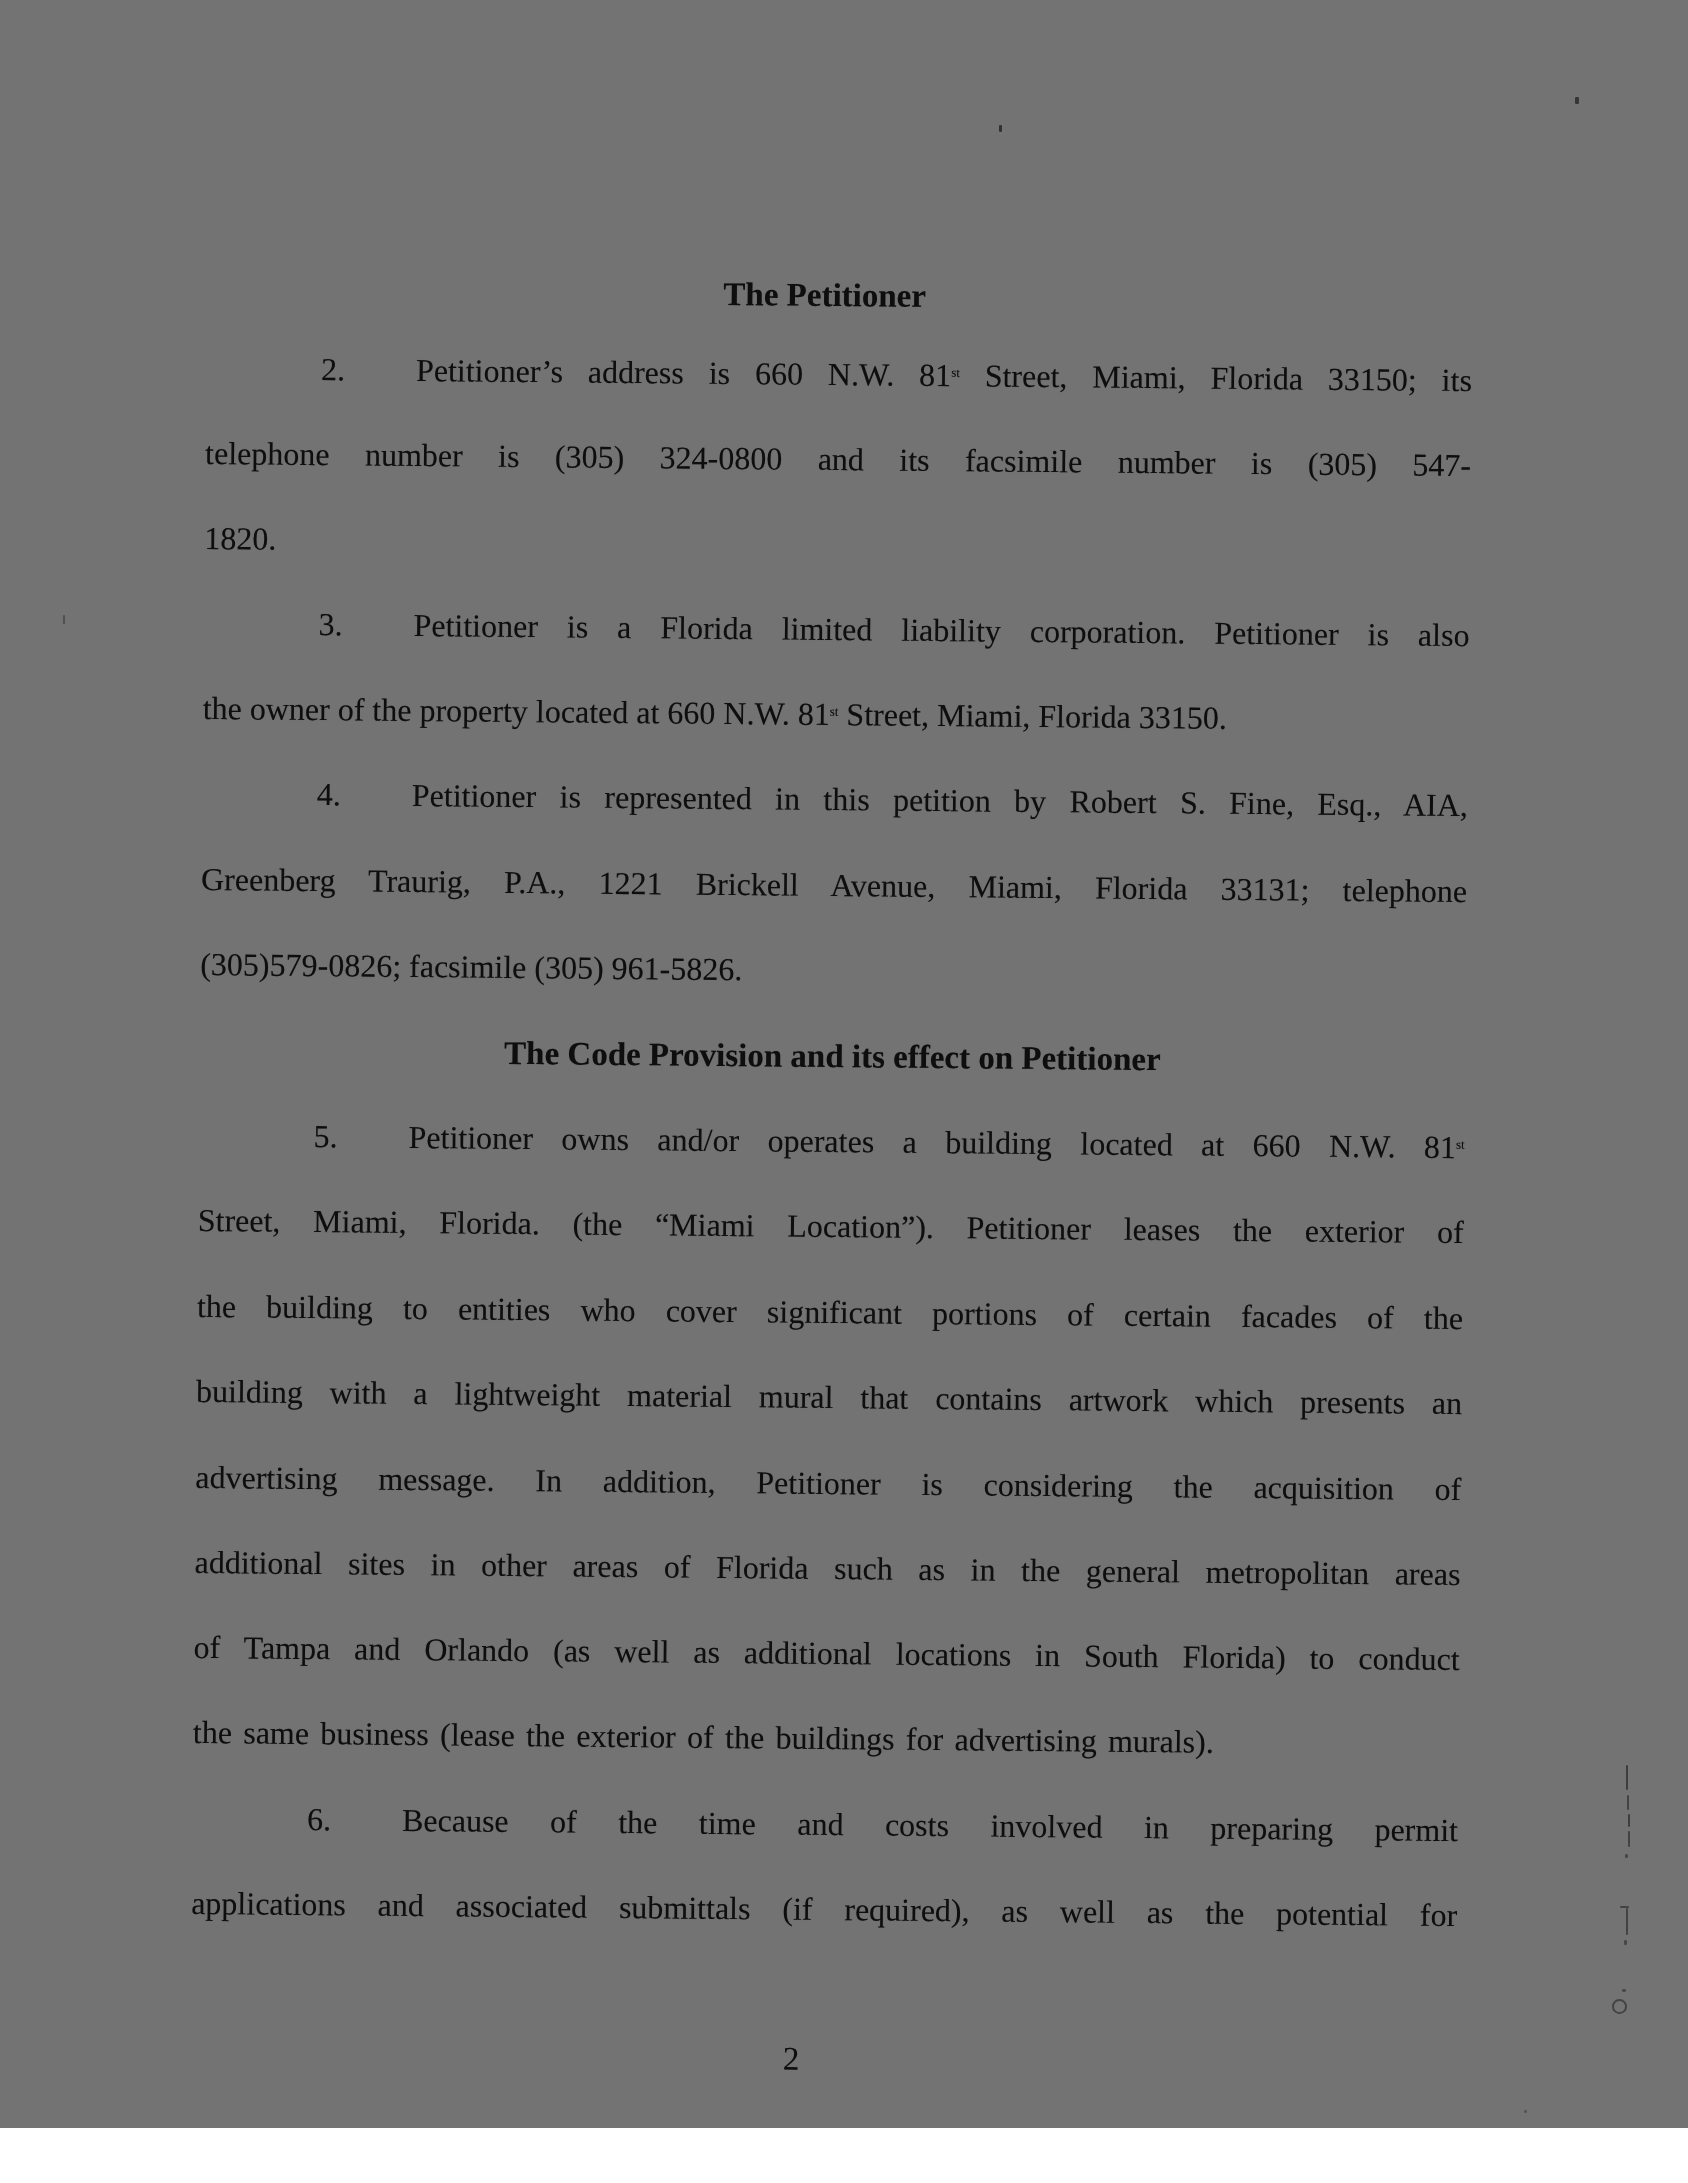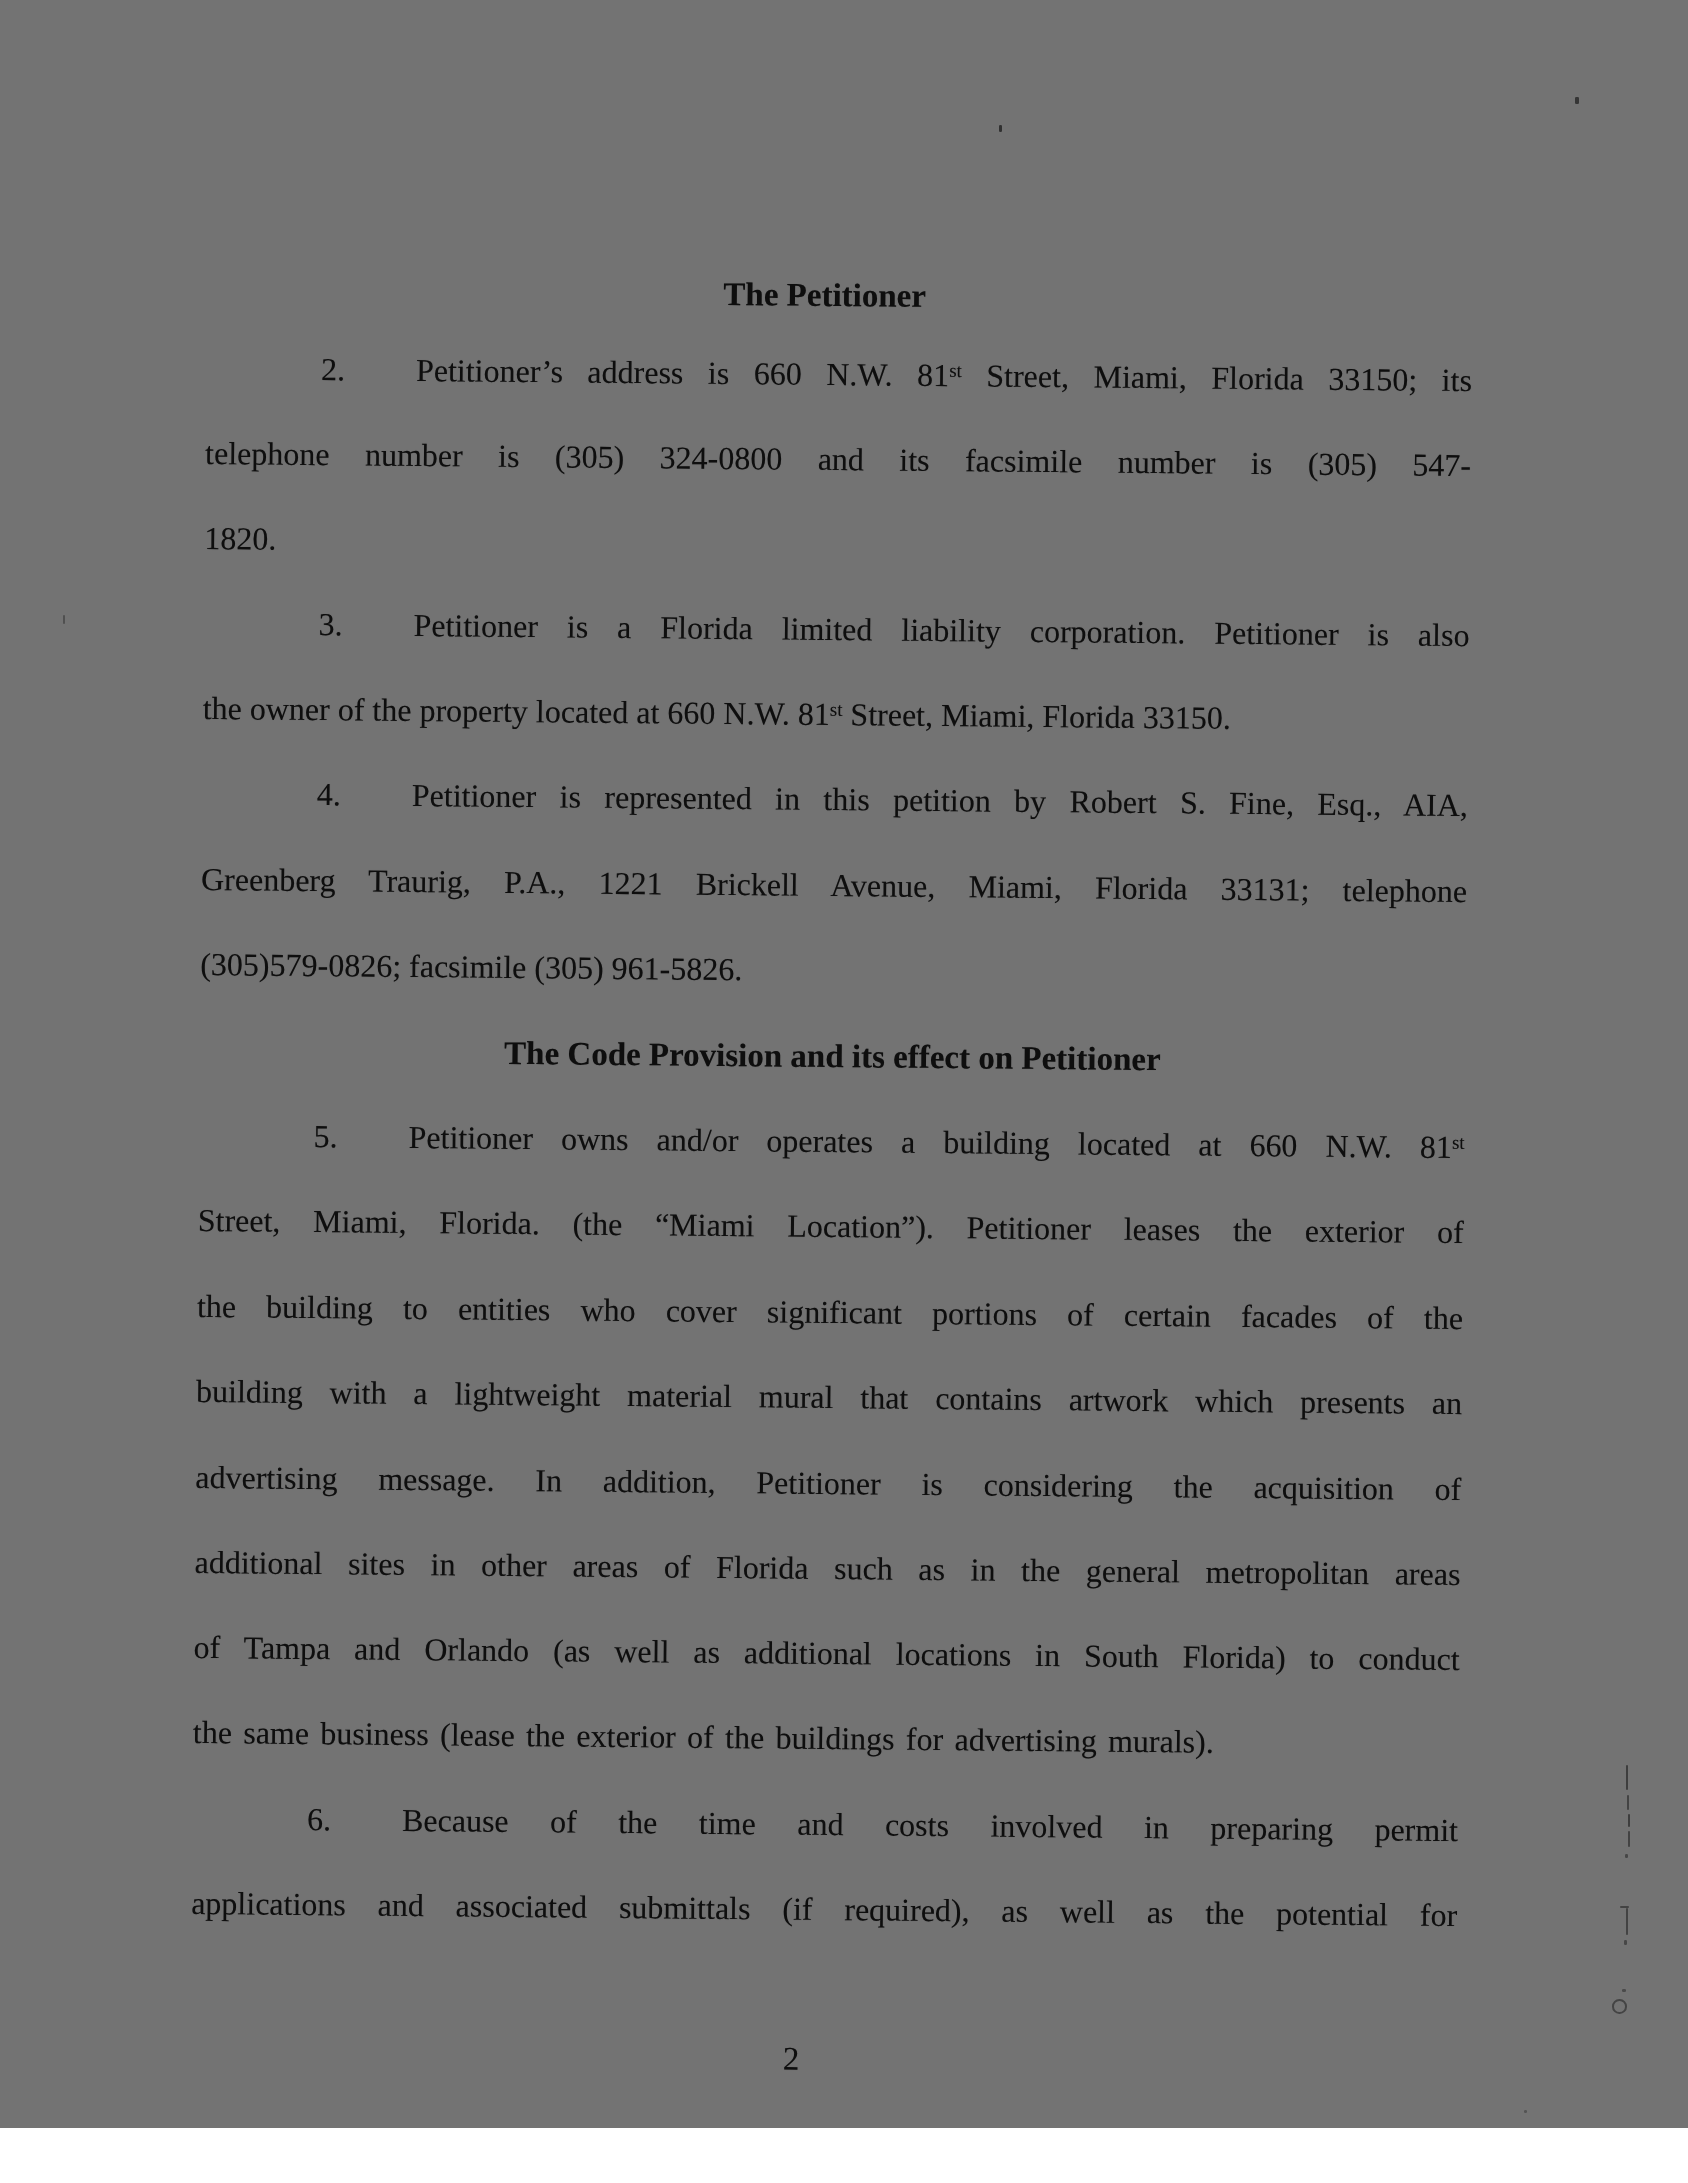--- a/index.html
+++ b/index.html
@@ -22,21 +22,21 @@
     position:absolute; left:0;
     width:1266px;
     font-size:32px; line-height:41px;
   }
   .just { text-align:justify; text-align-last:justify; }
   .first { padding-left:115px; width:1151px; }
   .pnum { display:inline-block; width:95px; }
   .hd { font-weight:bold; font-size:33px; text-align:center; }
   .hd1 { width:1236px; }
   .wide { word-spacing:3.3px; }
-  sup { font-size:19px; line-height:0; vertical-align:9.3px; }
+  sup { font-size:13px; line-height:0; vertical-align:9.3px; }
   .pageno { position:absolute; top:1771px; left:593px; font-size:33px; }
   .speck { position:absolute; background:#1b1b1b; border-radius:1.3px; }
   .ring  { position:absolute; border:2px solid rgba(30,30,30,0.55); border-radius:50%; background:transparent; }
 </style>
 </head>
 <body>
 
 <div class="page">
   <div class="content">
 

